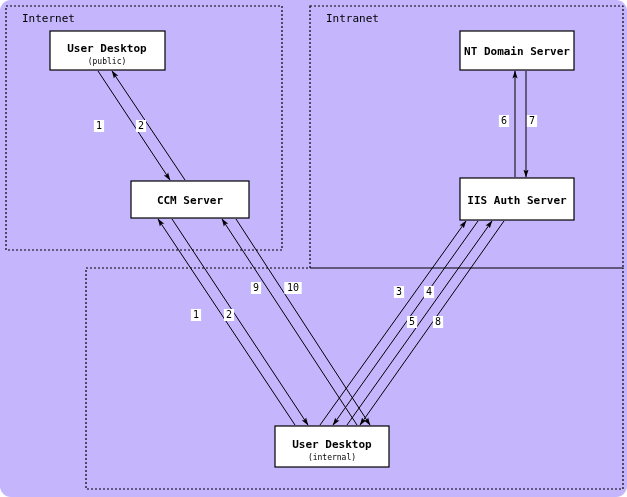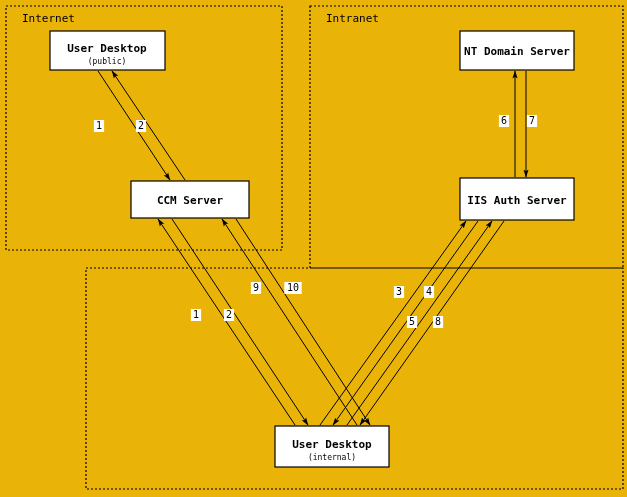--- a/index.html
+++ b/index.html
@@ -7,22 +7,23 @@
     padding: 0;
     background: #ffffff;
   }
   body {
     font-family: "DejaVu Sans Mono", monospace;
   }
   #diagram-root {
     position: relative;
     width: 627px;
     height: 497px;
-    background: #eab308;
+    background: #c4b5fd;
     overflow: hidden;
+    border-radius: 11px;
   }
   svg.canvas {
     position: absolute;
     left: 0;
     top: 0;
     width: 627px;
     height: 497px;
   }
   .zone-label {
     font-family: "DejaVu Sans Mono", monospace;

